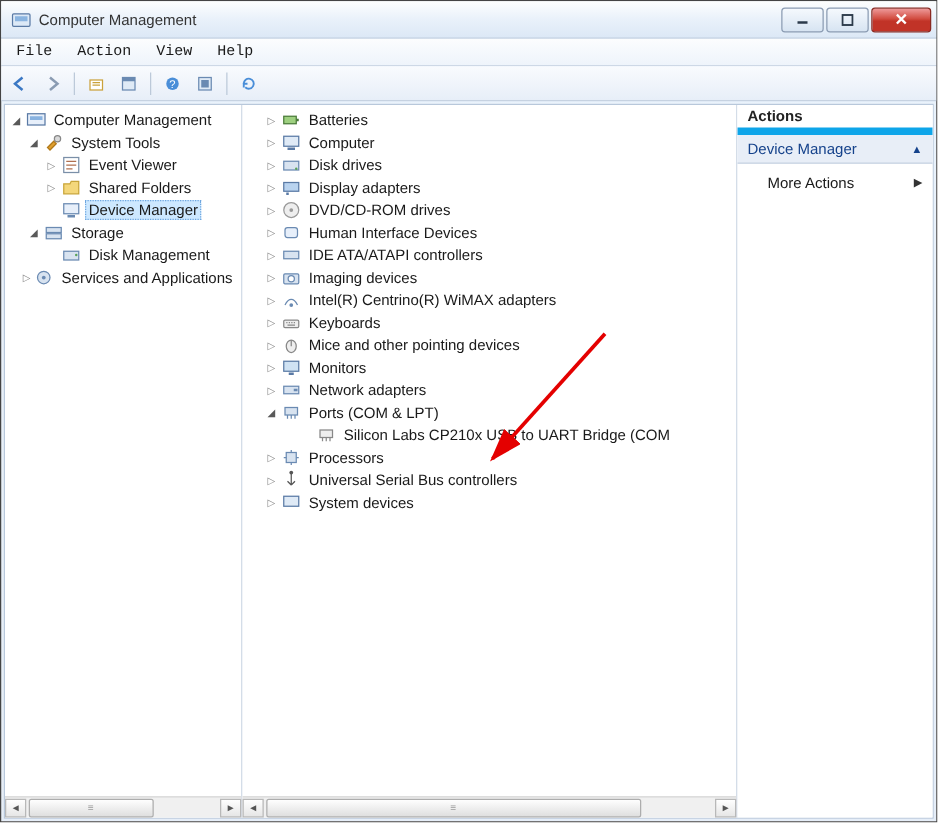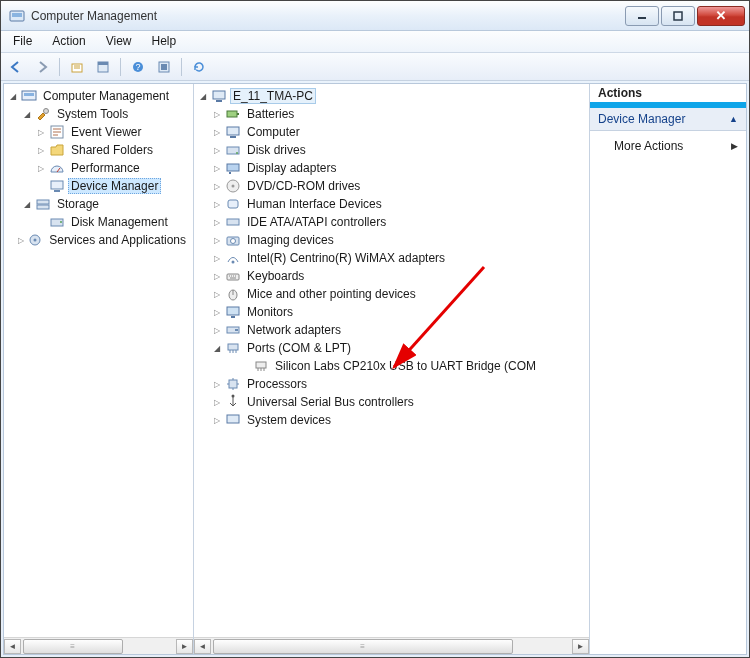--- a/index.html
+++ b/index.html
@@ -44,21 +44,21 @@
   .win-btn.close .x { font-weight:bold; font-size:13px; }
   
   .menubar {
     height:22px;
     background: linear-gradient(to bottom,#fcfdfe,#eef4fb);
     border-bottom:1px solid #cdd8e6;
     display:flex; align-items:stretch;
     padding:0 2px;
   }
   .menu-item {
-    padding:3px 10px; color:#1a1a1a;
+    padding:3px 10px; color:#1a1a1a;font-family:Liberation Mono, monospace;
   }
   
   .toolbar {
     height:28px;
     background: linear-gradient(to bottom,#f9fbfe,#e7eef8);
     border-bottom:1px solid #c6d2e1;
     display:flex; align-items:center; gap:4px;
     padding:0 4px;
   }
   .tool-btn {
@@ -281,31 +281,20 @@
           <span class="ind" style="width:28px"></span>
           <span class="expander closed"></span>
           <span class="node-icon">
               <svg width="16" height="16">
                 <path d="M2 5h5l1-2h6v10H2z" fill="#f4d77b" stroke="#c9a53a"></path>
               </svg>
             </span>
           <span class="node-label-wrap"><span class="node-label">Shared Folders</span></span>
         </div>
 
-        <div class="node">
-          <span class="ind" style="width:28px"></span>
-          <span class="expander closed"></span>
-          <span class="node-icon">
-              <svg width="16" height="16">
-                <path d="M2 12a6 6 0 0 1 12 0z" fill="#e7effa" stroke="#6a8ab2"></path>
-                <path d="M8 12l3-4" stroke="#c0392b"></path>
-              </svg>
-            </span>
-          <span class="node-label-wrap"><span class="node-label">Performance</span></span>
-        </div>
 
         <div class="node selected">
           <span class="ind" style="width:28px"></span>
           <span class="expander none"></span>
           <span class="node-icon">
               <svg width="16" height="16">
                 <rect x="2" y="3" width="12" height="8" fill="#e7effa" stroke="#6a8ab2"></rect>
                 <rect x="5" y="12" width="6" height="2" fill="#6a8ab2"></rect>
               </svg>
             </span>
@@ -356,31 +345,20 @@
               <span class="grip">≡</span>
             </div>
           </div>
         <div class="arrow">►</div>
       </div>
     </div>
 
     <div class="pane center">
       <div class="tree">
 
-        <div class="node root-selected">
-          <span class="ind" style="width:0px"></span>
-          <span class="expander open"></span>
-          <span class="node-icon">
-              <svg width="16" height="16">
-                <rect x="2" y="3" width="12" height="8" fill="#dfeaf6" stroke="#5a7aa5"></rect>
-                <rect x="5" y="12" width="6" height="2" fill="#5a7aa5"></rect>
-              </svg>
-            </span>
-          <span class="node-label-wrap"><span class="node-label">E_11_TMA-PC</span></span>
-        </div>
 
         <div class="node">
             <span class="ind" style="width:14px"></span>
             <span class="expander closed"></span>
             <span class="node-icon">
               <svg width="16" height="16">
                 <rect x="2" y="5" width="10" height="6" fill="#9ed080" stroke="#4a7a3a"></rect>
                 <rect x="12" y="7" width="2" height="2" fill="#4a7a3a"></rect>
               </svg>
             </span>

